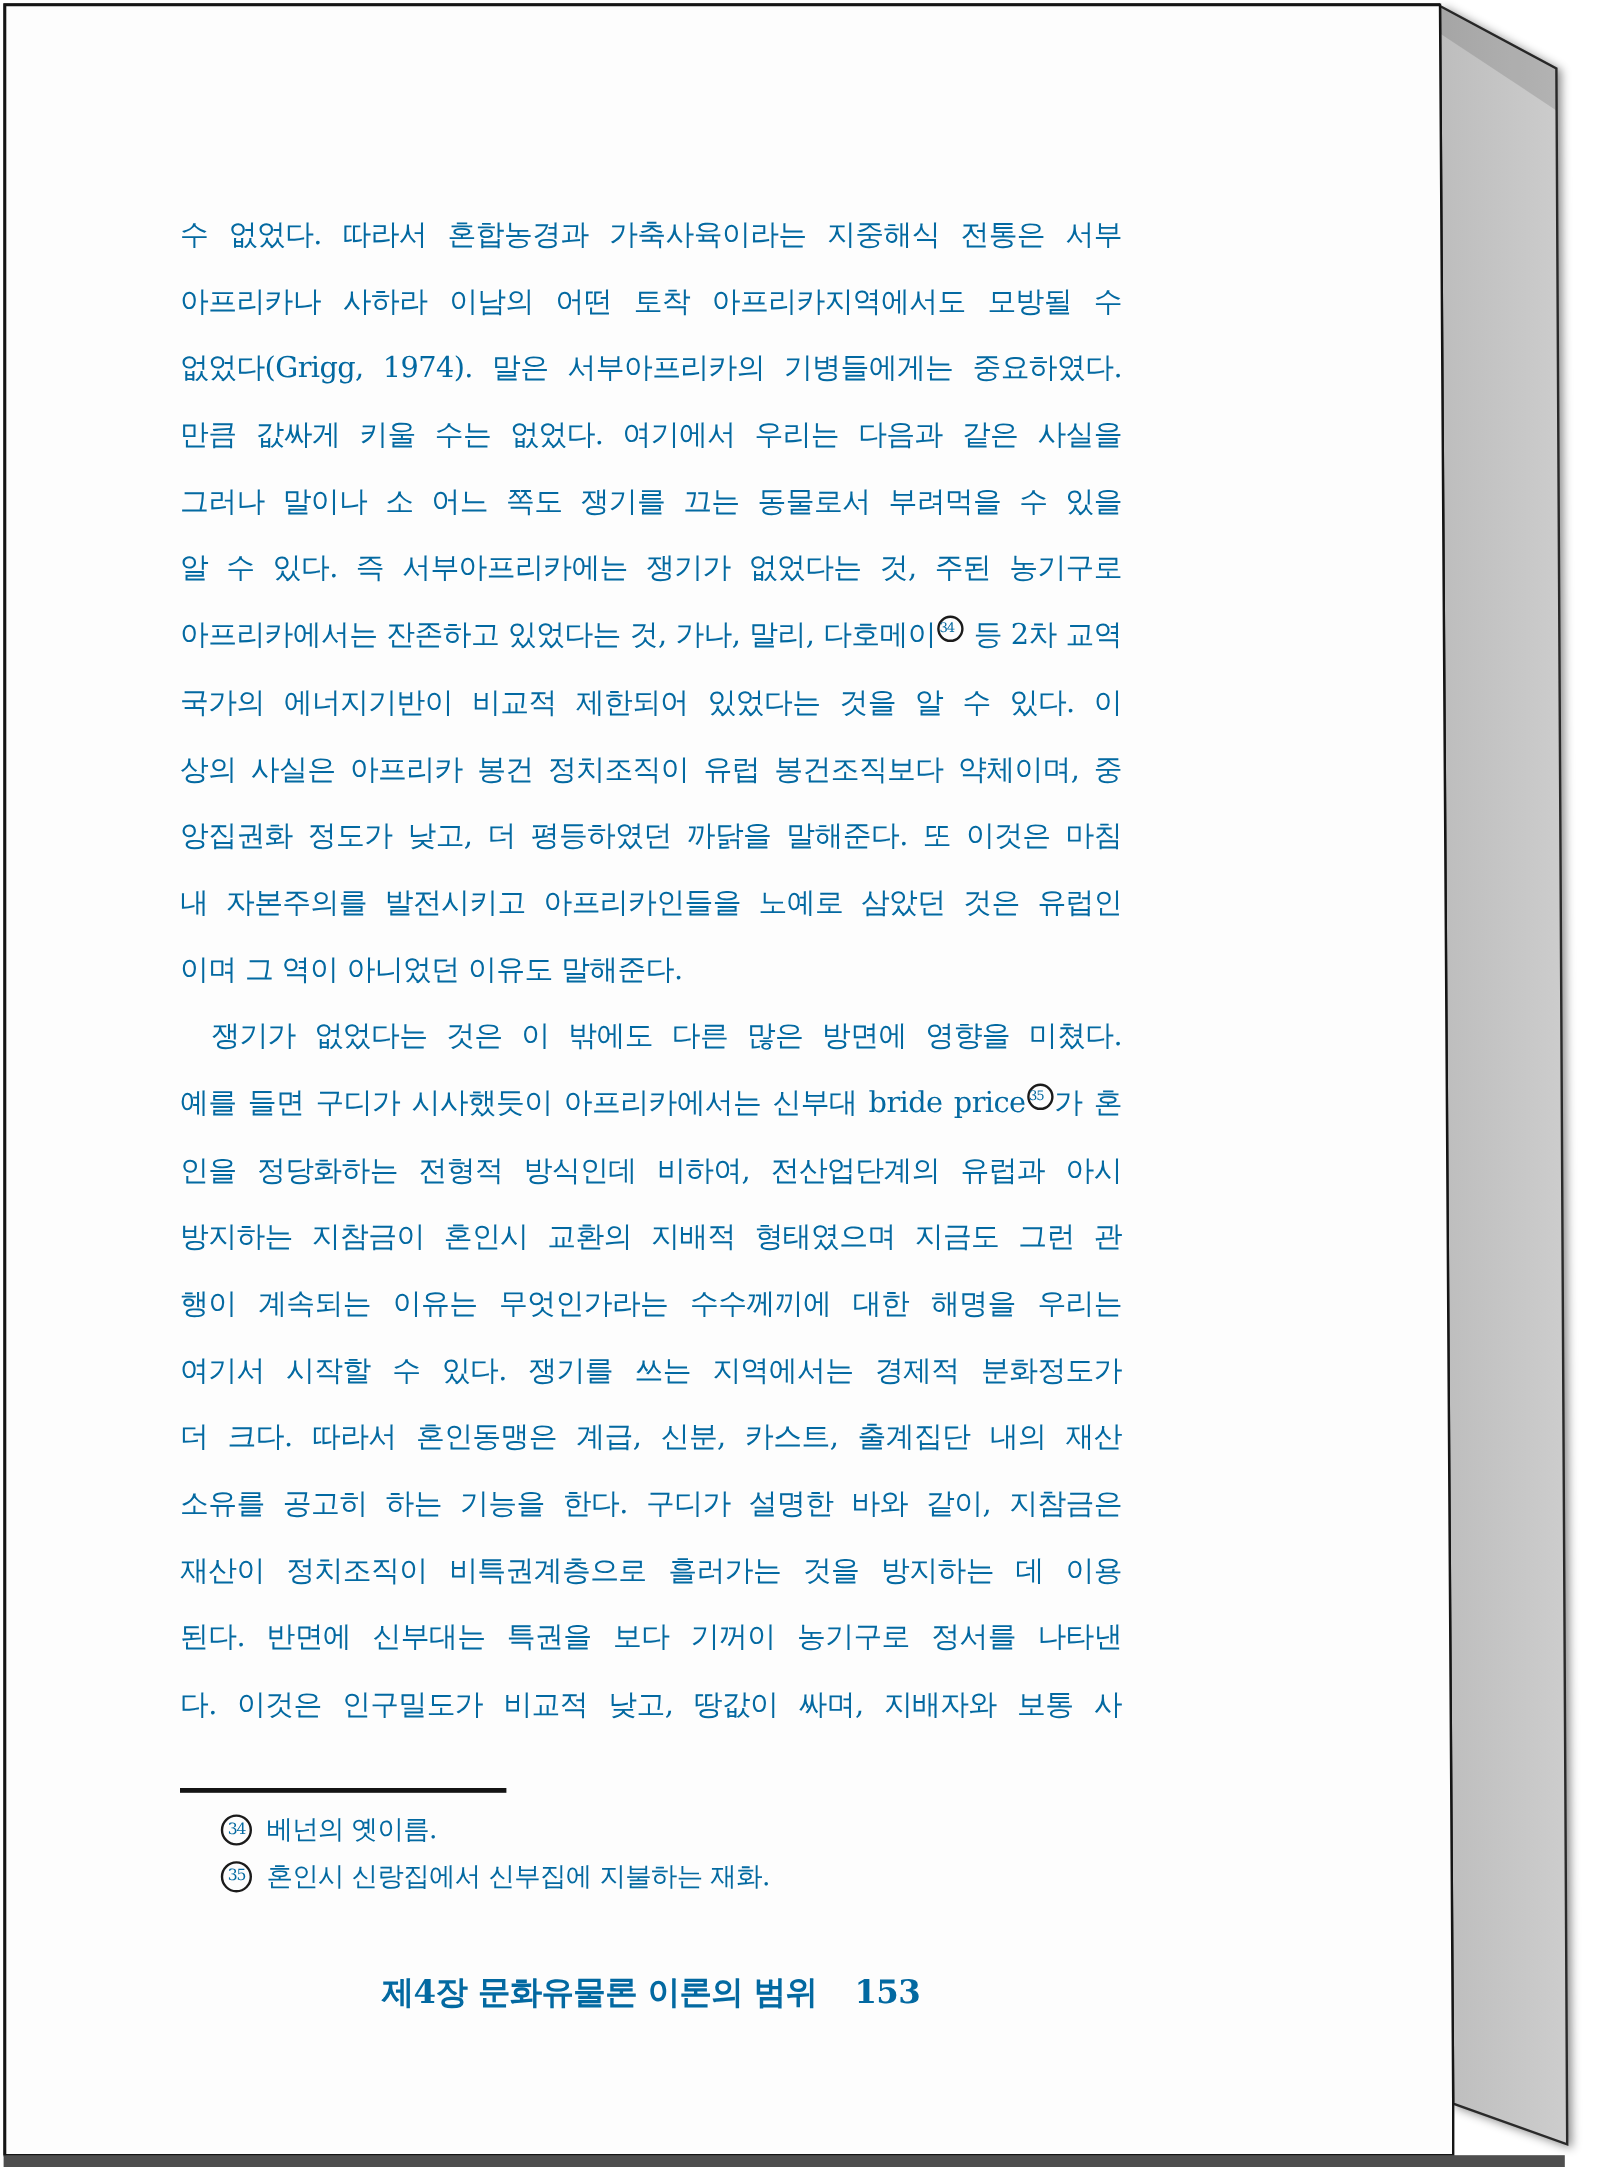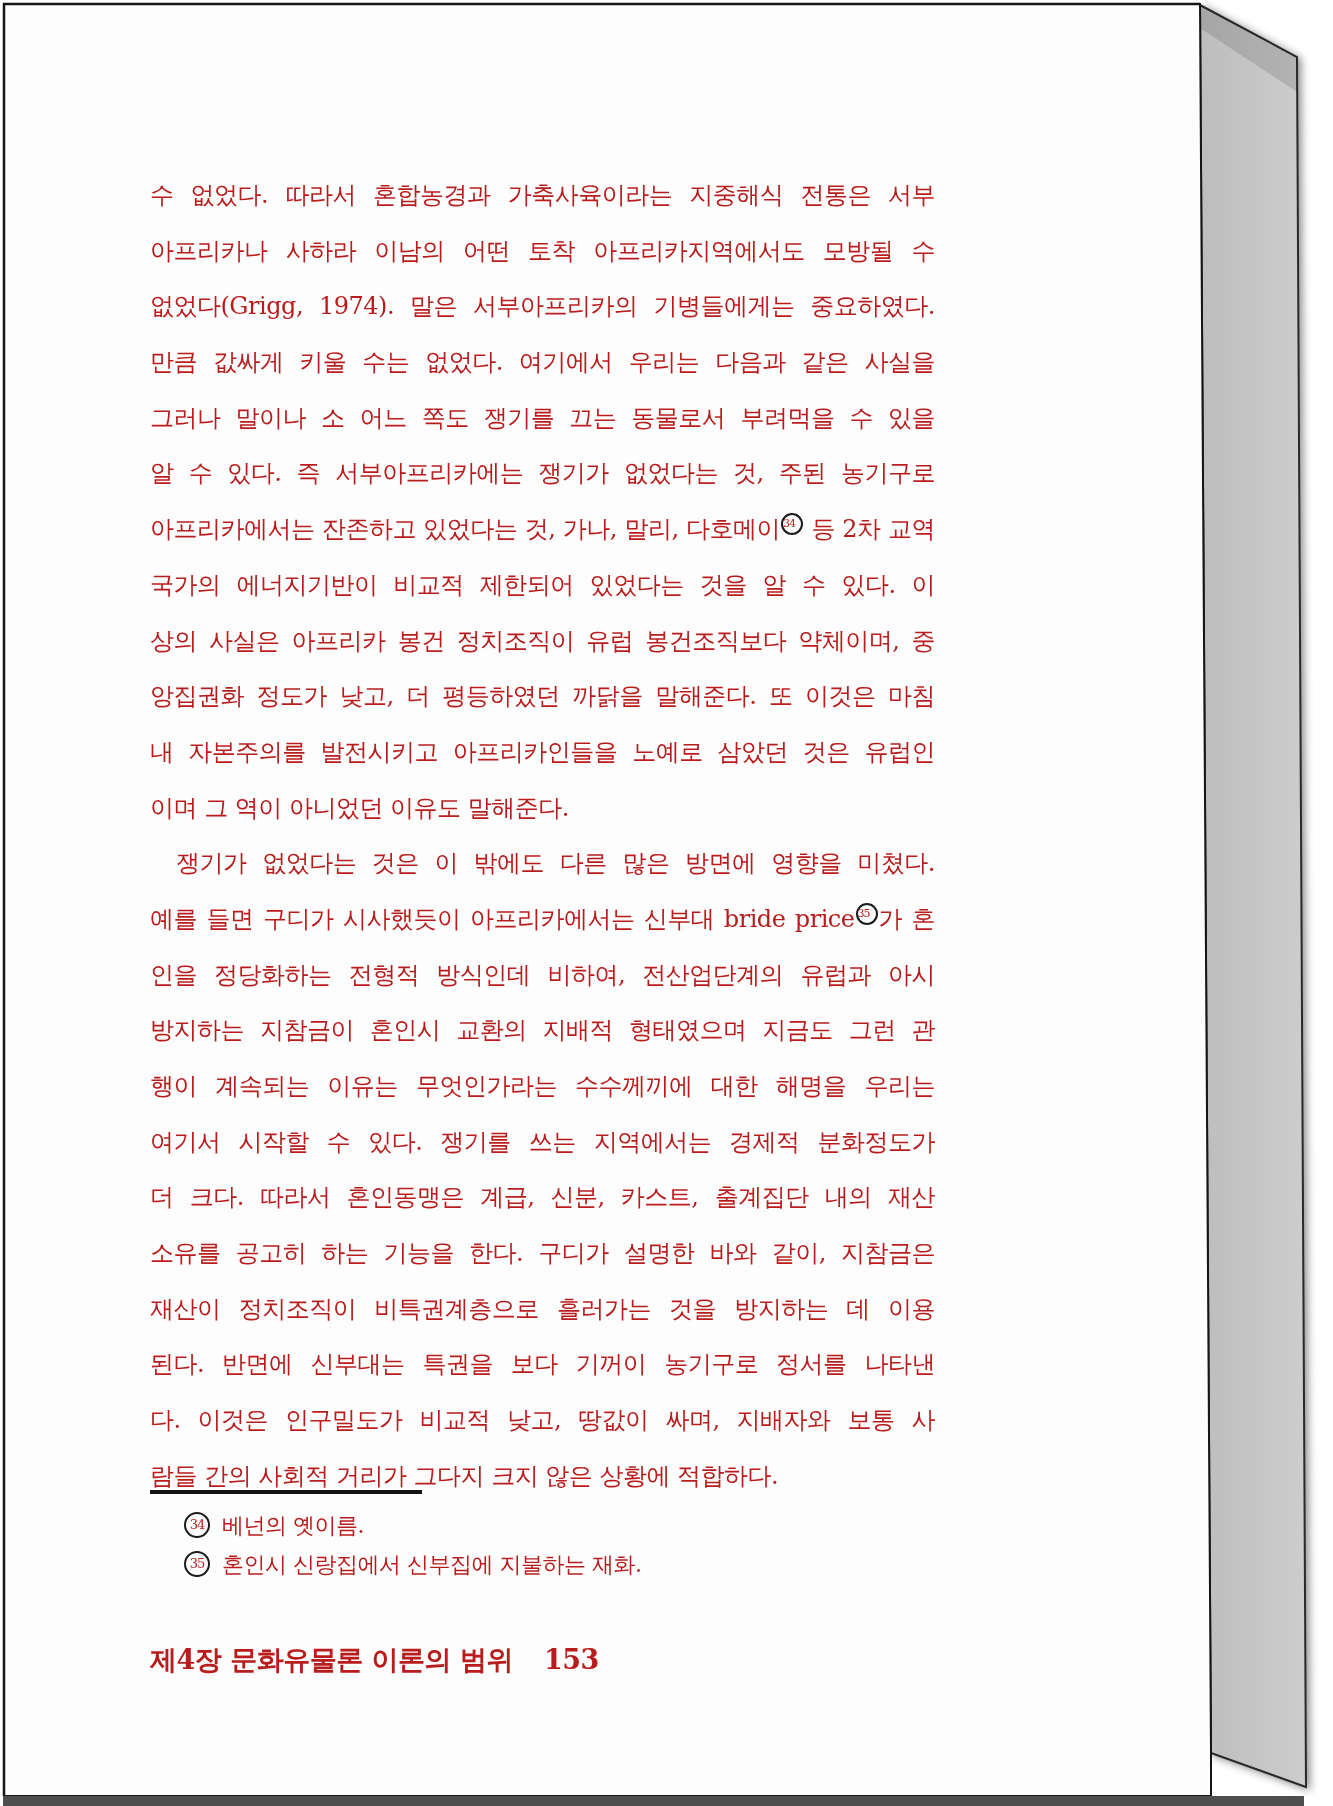--- a/index.html
+++ b/index.html
@@ -2,21 +2,21 @@
 <html><head>
 <meta charset="utf-8">
 <style>
   html,body{margin:0;padding:0;background:#ffffff;}
   .canvas{
     position:relative;
     width:1333px;height:1806px;
     background:#ffffff;
     overflow:hidden;
     font-family:"DejaVu Serif","Liberation Serif",serif;
-    color:#b91c1c;
+    color:#0369a1;
   }
   svg.book-frame{position:absolute;left:0;top:0;width:1333px;height:1806px;display:block;}
   .fore-edge{filter:drop-shadow(3px 2px 4px rgba(0,0,0,0.45));}
 
   
   .body-text{
     position:absolute;left:150px;top:168px;width:785px;
     font-size:24px;line-height:55.7px;letter-spacing:-0.5px;
   }
   .text-line{
@@ -47,21 +47,21 @@
     flex:0 0 auto;display:inline-block;width:26px;height:26px;box-sizing:border-box;
     border:2px solid #1b1b1b;border-radius:50%;
     font-size:13px;line-height:22px;letter-spacing:-1px;text-align:center;
     margin-top:6px;
   }
   .fn-text{letter-spacing:-0.5px;}
 
   
   .page-footer{
     position:absolute;left:150px;top:1642px;width:785px;
-    text-align:left;font-size:27px;font-weight:bold;letter-spacing:-0.5px;
+    text-align:center;font-size:27px;font-weight:bold;letter-spacing:-0.5px;
   }
   .page-footer .pageno{margin-left:22px;}
 </style>
 </head>
 <body>
 
 <div class="canvas">
 
   <svg class="book-frame" viewBox="0 0 1333 1806" aria-hidden="true">
     <defs>
@@ -99,21 +99,20 @@
       <div class="text-line"><span>예를 들면 구디가 시사했듯이 아프리카에서는 신부대 bride price</span><span class="sup-marker">35</span><span>가 혼</span></div>
       <div class="text-line"><span>인을 정당화하는 전형적 방식인데 비하여, 전산업단계의 유럽과 아시</span></div>
       <div class="text-line"><span>방지하는 지참금이 혼인시 교환의 지배적 형태였으며 지금도 그런 관</span></div>
       <div class="text-line"><span>행이 계속되는 이유는 무엇인가라는 수수께끼에 대한 해명을 우리는</span></div>
       <div class="text-line"><span>여기서 시작할 수 있다. 쟁기를 쓰는 지역에서는 경제적 분화정도가</span></div>
       <div class="text-line"><span>더 크다. 따라서 혼인동맹은 계급, 신분, 카스트, 출계집단 내의 재산</span></div>
       <div class="text-line"><span>소유를 공고히 하는 기능을 한다. 구디가 설명한 바와 같이, 지참금은</span></div>
       <div class="text-line"><span>재산이 정치조직이 비특권계층으로 흘러가는 것을 방지하는 데 이용</span></div>
       <div class="text-line"><span>된다. 반면에 신부대는 특권을 보다 기꺼이 농기구로 정서를 나타낸</span></div>
       <div class="text-line"><span>다. 이것은 인구밀도가 비교적 낮고, 땅값이 싸며, 지배자와 보통 사</span></div>
-      <div class="text-line para-end"><span>람들 간의 사회적 거리가 그다지 크지 않은 상황에 적합하다.</span></div>
     </div>
 
   <div class="footnotes">
     <div class="footnote-rule"></div>
     <div class="footnote-row">
       <span class="fn-marker">34</span>
       <span class="fn-text">베넌의 옛이름.</span>
     </div>
     <div class="footnote-row">
       <span class="fn-marker">35</span>

